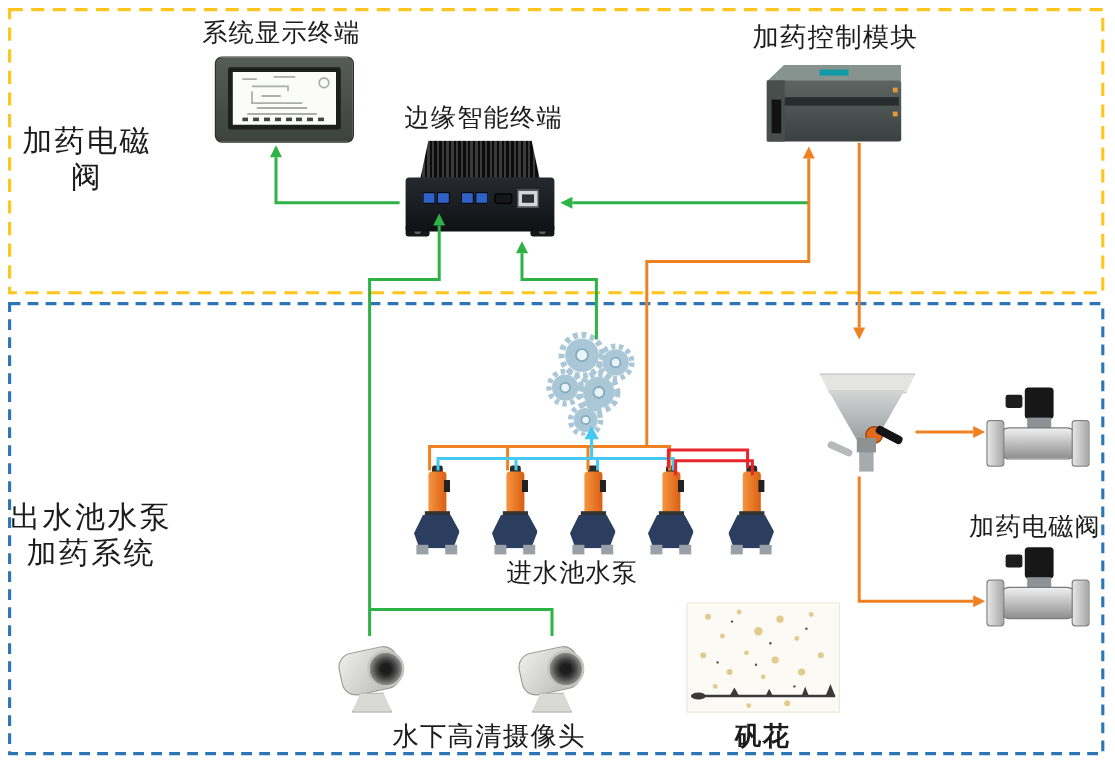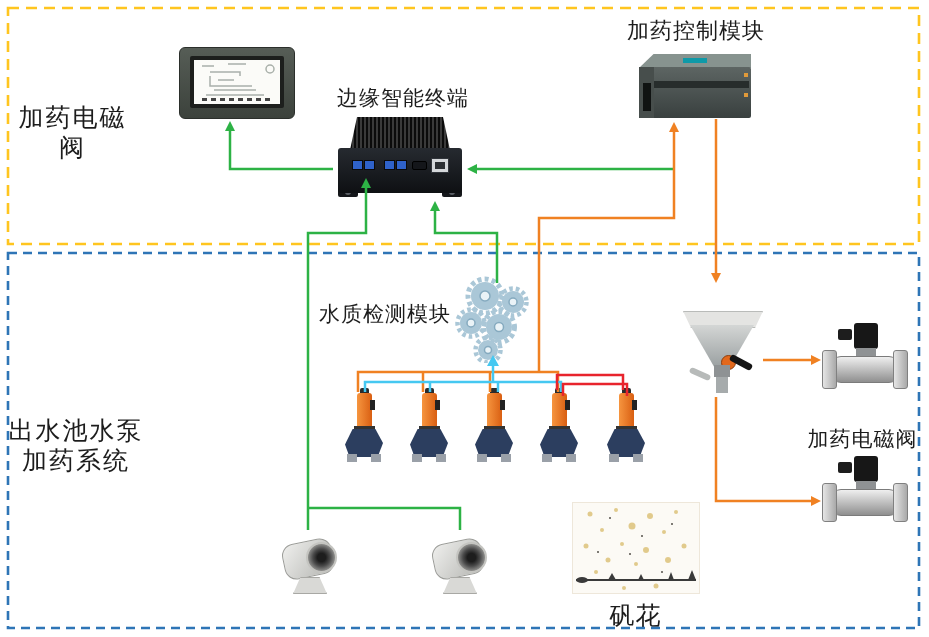--- a/index.html
+++ b/index.html
@@ -91,25 +91,27 @@
 <body>
 
 <div id="canvas">
 
   <div class="group-lbl" style="left:10px;top:103px;width:125px;">加药电磁阀</div>
   <div class="group-lbl" style="left:2px;top:416px;width:148px;">
     <div>出水池水泵</div>
     <div>加药系统</div>
   </div>
 
+  <div class="lbl" style="left:152px;top:13px;width:165px;">系统显示终端</div>
   <div class="lbl" style="left:328px;top:84px;width:150px;">边缘智能终端</div>
   <div class="lbl" style="left:615px;top:16px;width:162px;font-size:22px;">加药控制模块</div>
-  <div class="lbl" style="left:310px;top:300px;width:150px;">水质检测模块</div>
   <div class="lbl" style="left:790px;top:425px;width:145px;">加药电磁阀</div>
-  <div class="lbl" style="left:598px;top:599px;width:75px;font-size:25px;">矾花</div>
+  <div class="lbl" style="left:412px;top:463px;width:130px;">进水池水泵</div>
+  <div class="lbl" style="left:300px;top:599px;width:215px;font-size:22px;">水下高清摄像头</div>
+  <div class="lbl" style="left:598px;top:599px;width:75px;font-size:22px;font-weight:bold;">矾花</div>
 
   <div class="dev" style="left:179px;top:47px;width:116px;height:72px;">
     <div class="disp-bezel">
       <div class="disp-screen">
         <svg width="88" height="42" viewBox="0 0 88 42">
           <g stroke="#a9b0aa" stroke-width="1.5" fill="none">
             <path d="M8,6 H20 M34,4 H52 M16,12 H46 V16 M16,16 V26 H58 M24,20 H40 M20,30 H62 M12,35 H70"></path>
             <circle cx="76" cy="9" r="4"></circle>
           </g>
         </svg>

